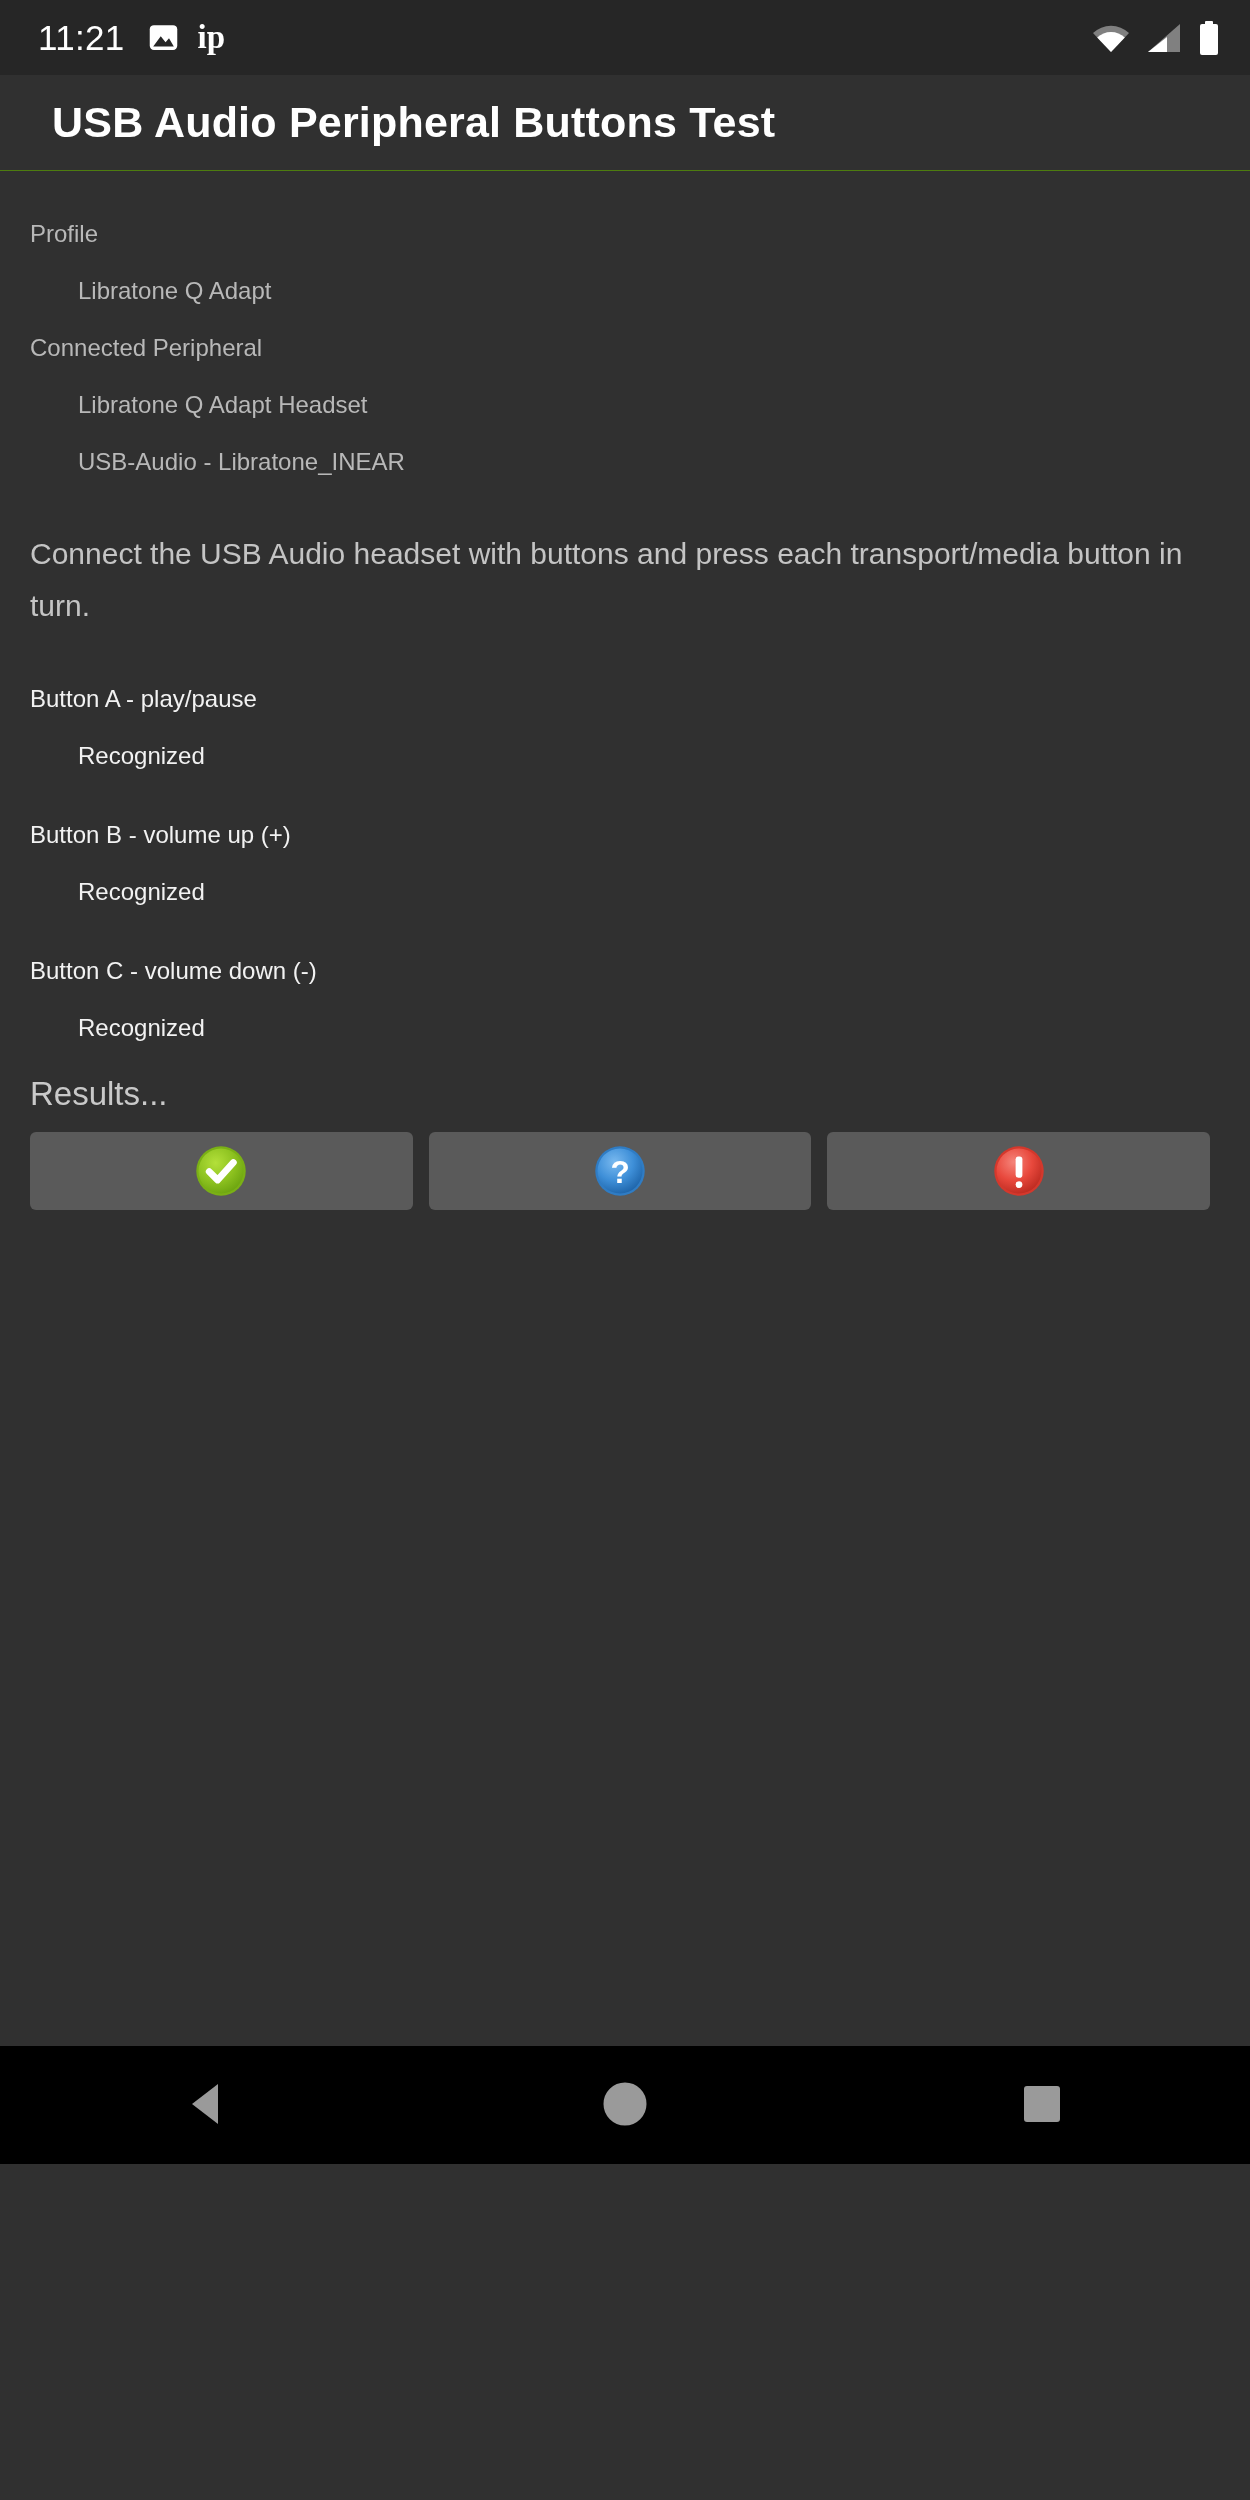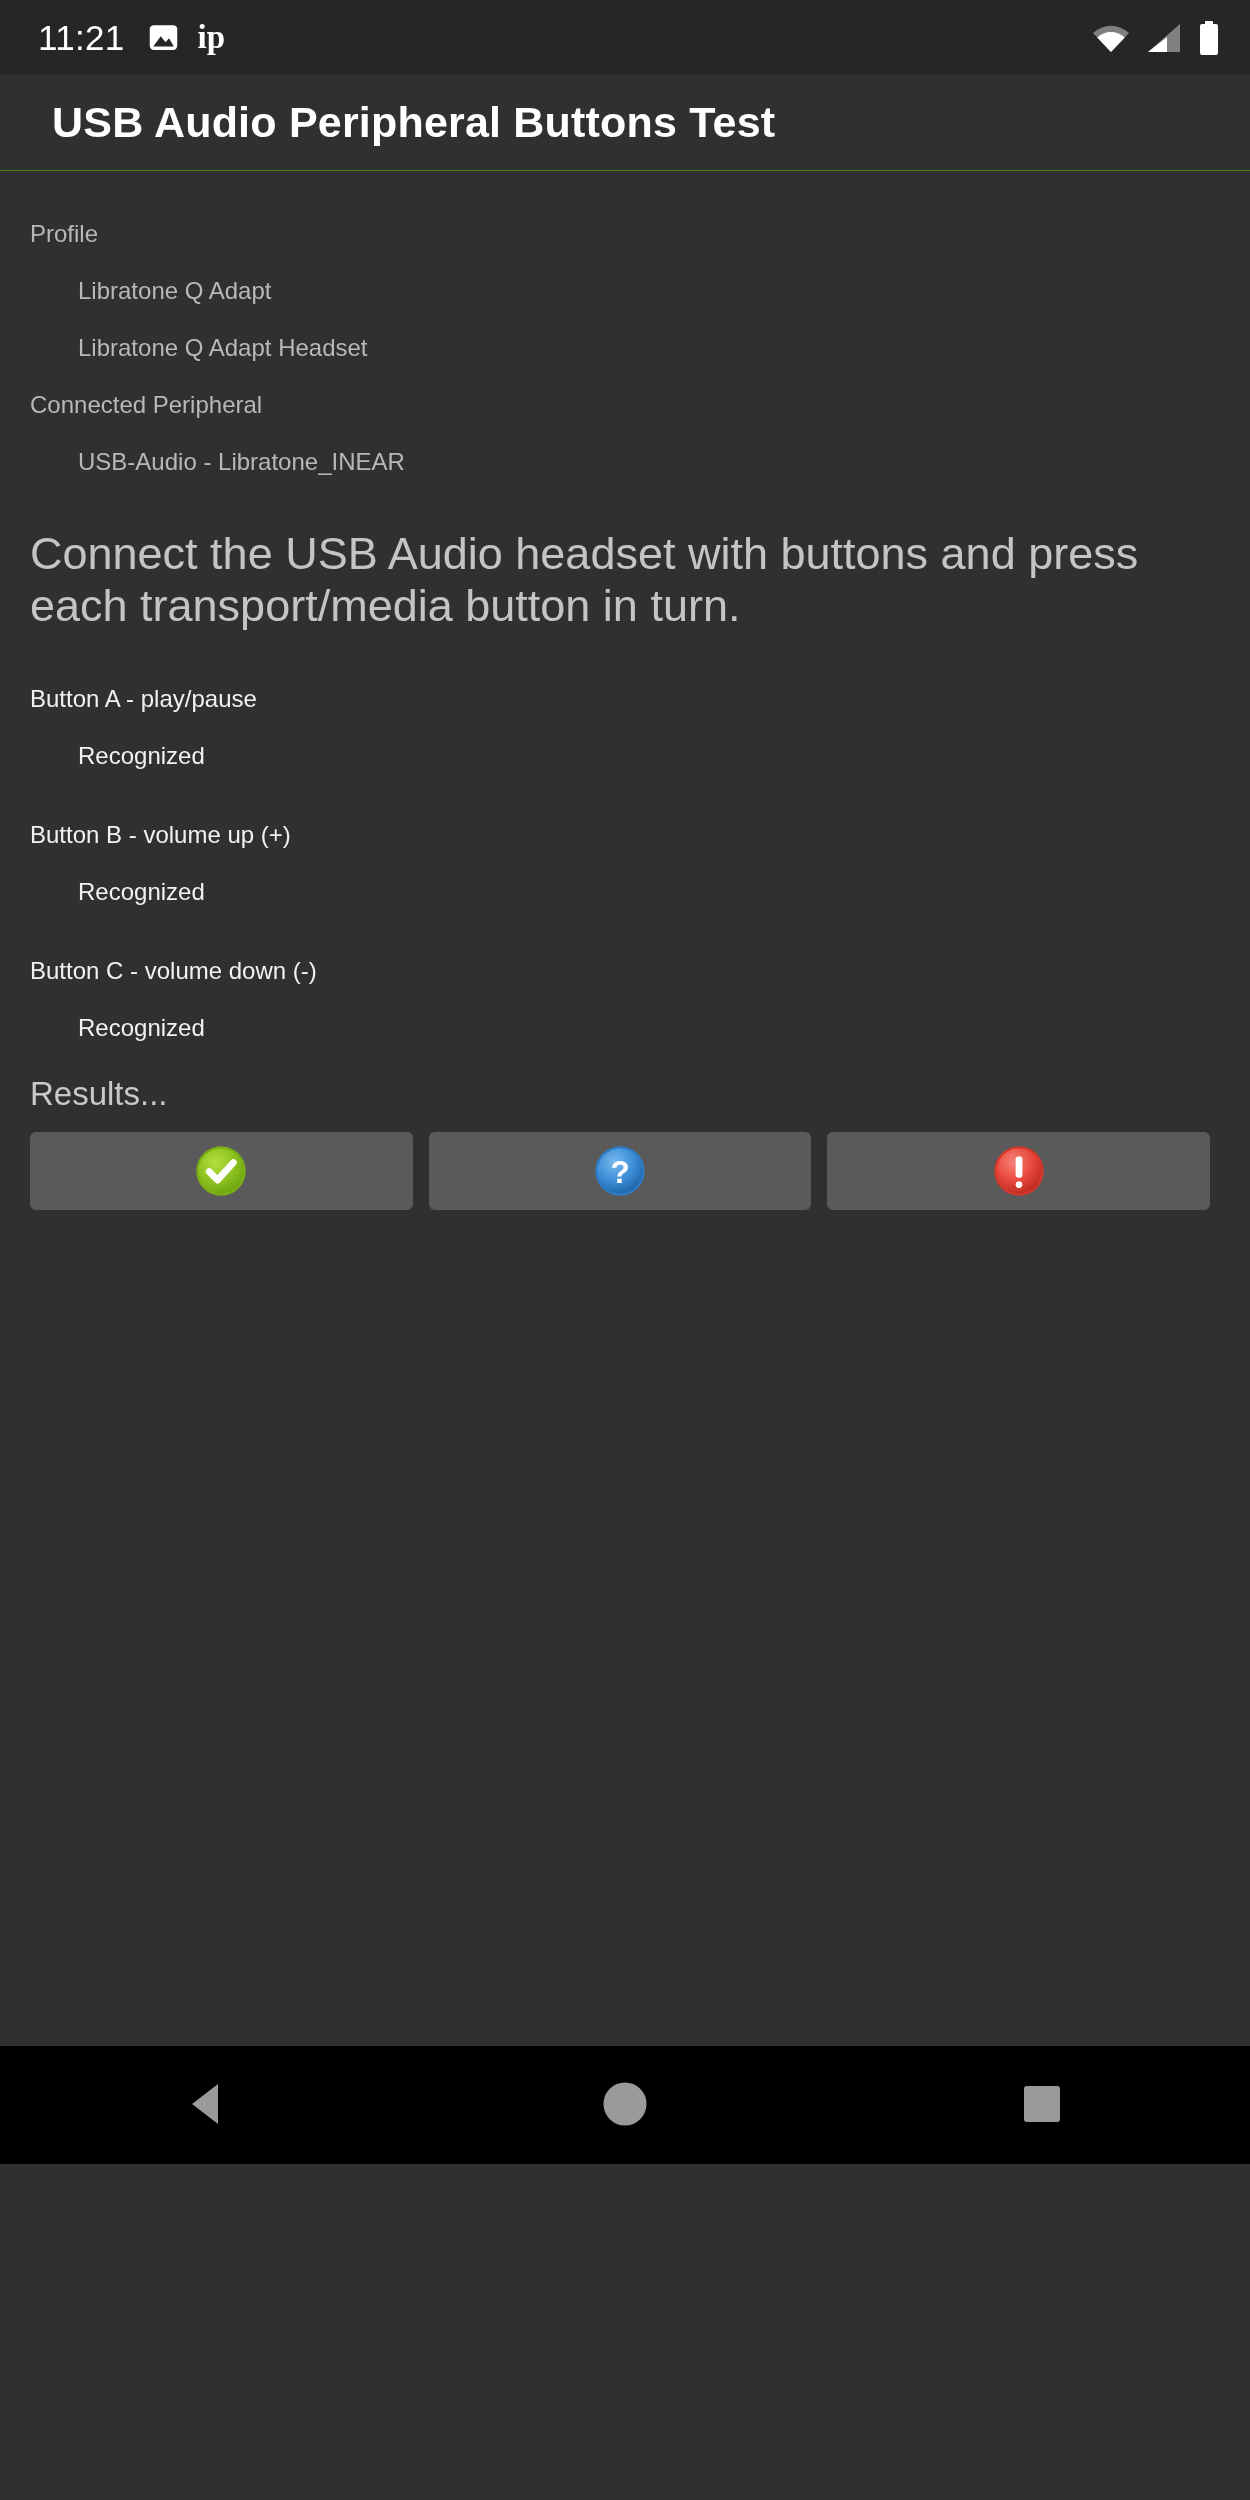--- a/index.html
+++ b/index.html
@@ -103,21 +103,21 @@
 
   .indent { padding-left: 48px; }
 
   .block { margin: 0; }
 
   .gap-sm { height: 22px; }
   .gap-md { height: 38px; }
 
   .instruction {
     color: #c4c4c4;
-    font-size: 45px;
+    font-size: 30px;
     line-height: 52px;
     max-width: 1160px;
   }
 
   .results-label {
     color: #c9c9c9;
     font-size: 33px;
     line-height: 44px;
     margin-top: 16px;
   }
@@ -208,23 +208,23 @@
   </div>
 
   <div class="title-bar">
     <span class="app-title">USB Audio Peripheral Buttons Test</span>
   </div>
 
   <div class="content">
 
     <div class="txt dim block">Profile</div>
     <div class="txt dim block indent">Libratone Q Adapt</div>
+    <div class="txt dim block">Connected Peripheral</div>
+
     <div class="txt dim block indent">Libratone Q Adapt Headset</div>
-
-    <div class="txt dim block">Connected Peripheral</div>
     <div class="txt dim block indent">USB-Audio - Libratone_INEAR</div>
 
     <div class="gap-md"></div>
 
     <div class="instruction">Connect the USB Audio headset with buttons and press each transport/media button in turn.</div>
 
     <div class="gap-md"></div>
 
     <div class="txt bright block">Button A - play/pause</div>
     <div class="txt bright block indent">Recognized</div>

